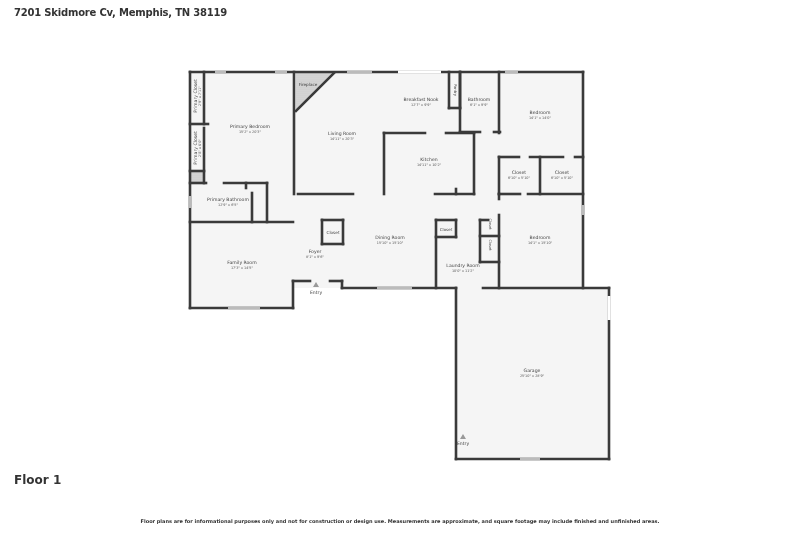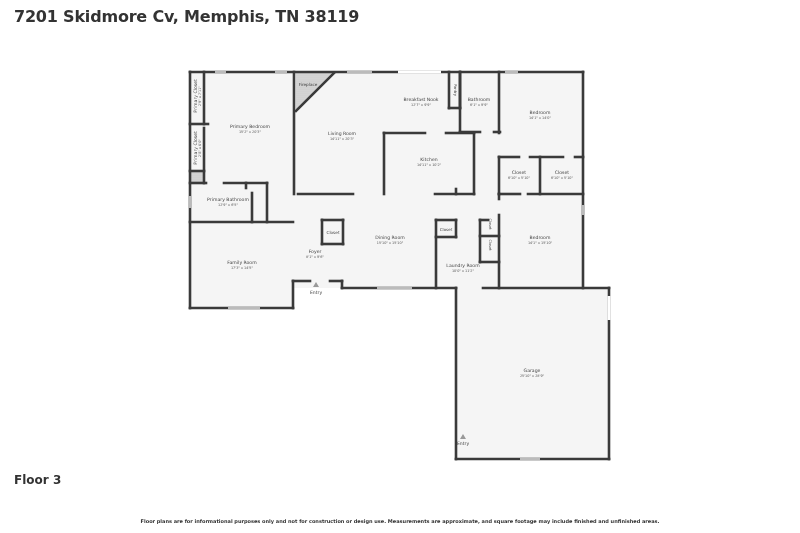--- a/index.html
+++ b/index.html
@@ -1,17 +1,17 @@
 <!DOCTYPE html>
 <html><head>
 <meta charset="utf-8">
 <style>
   html, body { margin: 0; padding: 0; background: #ffffff; }
   body { width: 800px; height: 533px; position: relative; overflow: hidden; font-family: "DejaVu Sans", sans-serif; }
-  .title { position: absolute; left: 14px; top: 7px; font-size: 16px; font-weight: bold; color: #333333; letter-spacing: -0.2px; }
+  .title { position: absolute; left: 14px; top: 7px; font-size: 10px; font-weight: bold; color: #333333; letter-spacing: -0.2px; }
   .floor-label { position: absolute; left: 14px; top: 473px; font-size: 12px; font-weight: bold; color: #333333; }
   .disclaimer { position: absolute; left: 0; width: 800px; top: 518px; text-align: center; font-size: 5px; color: #333333; font-weight: bold; }
   svg { position: absolute; left: 0; top: 0; }
   .wall { stroke: #3a3a3a; stroke-width: 2.6; fill: none; stroke-linecap: square; }
   .room-name { font-size: 4.6px; fill: #444; text-anchor: middle; font-family: "DejaVu Sans", sans-serif; }
   .room-dim { font-size: 3.4px; fill: #555; text-anchor: middle; font-family: "DejaVu Sans", sans-serif; }
   .window { stroke: #bbbbbb; stroke-width: 2.2; }
   .opening { stroke: #ffffff; stroke-width: 3; }
 </style>
 </head>
@@ -203,14 +203,14 @@
     <text class="room-dim" x="540" y="244">14'1" x 15'10"</text>
 
     <text class="room-name" x="532" y="372">Garage</text>
     <text class="room-dim" x="532" y="377">25'10" x 28'9"</text>
 
     <text class="room-name" x="316" y="294">Entry</text>
     <text class="room-name" x="463" y="445">Entry</text>
   </g>
 </svg>
 
-<div class="floor-label">Floor 3</div>
+<div class="floor-label">Floor 1</div>
 <div class="disclaimer">Floor plans are for informational purposes only and not for construction or design use. Measurements are approximate, and square footage may include finished and unfinished areas.</div>
 
 </body></html>

